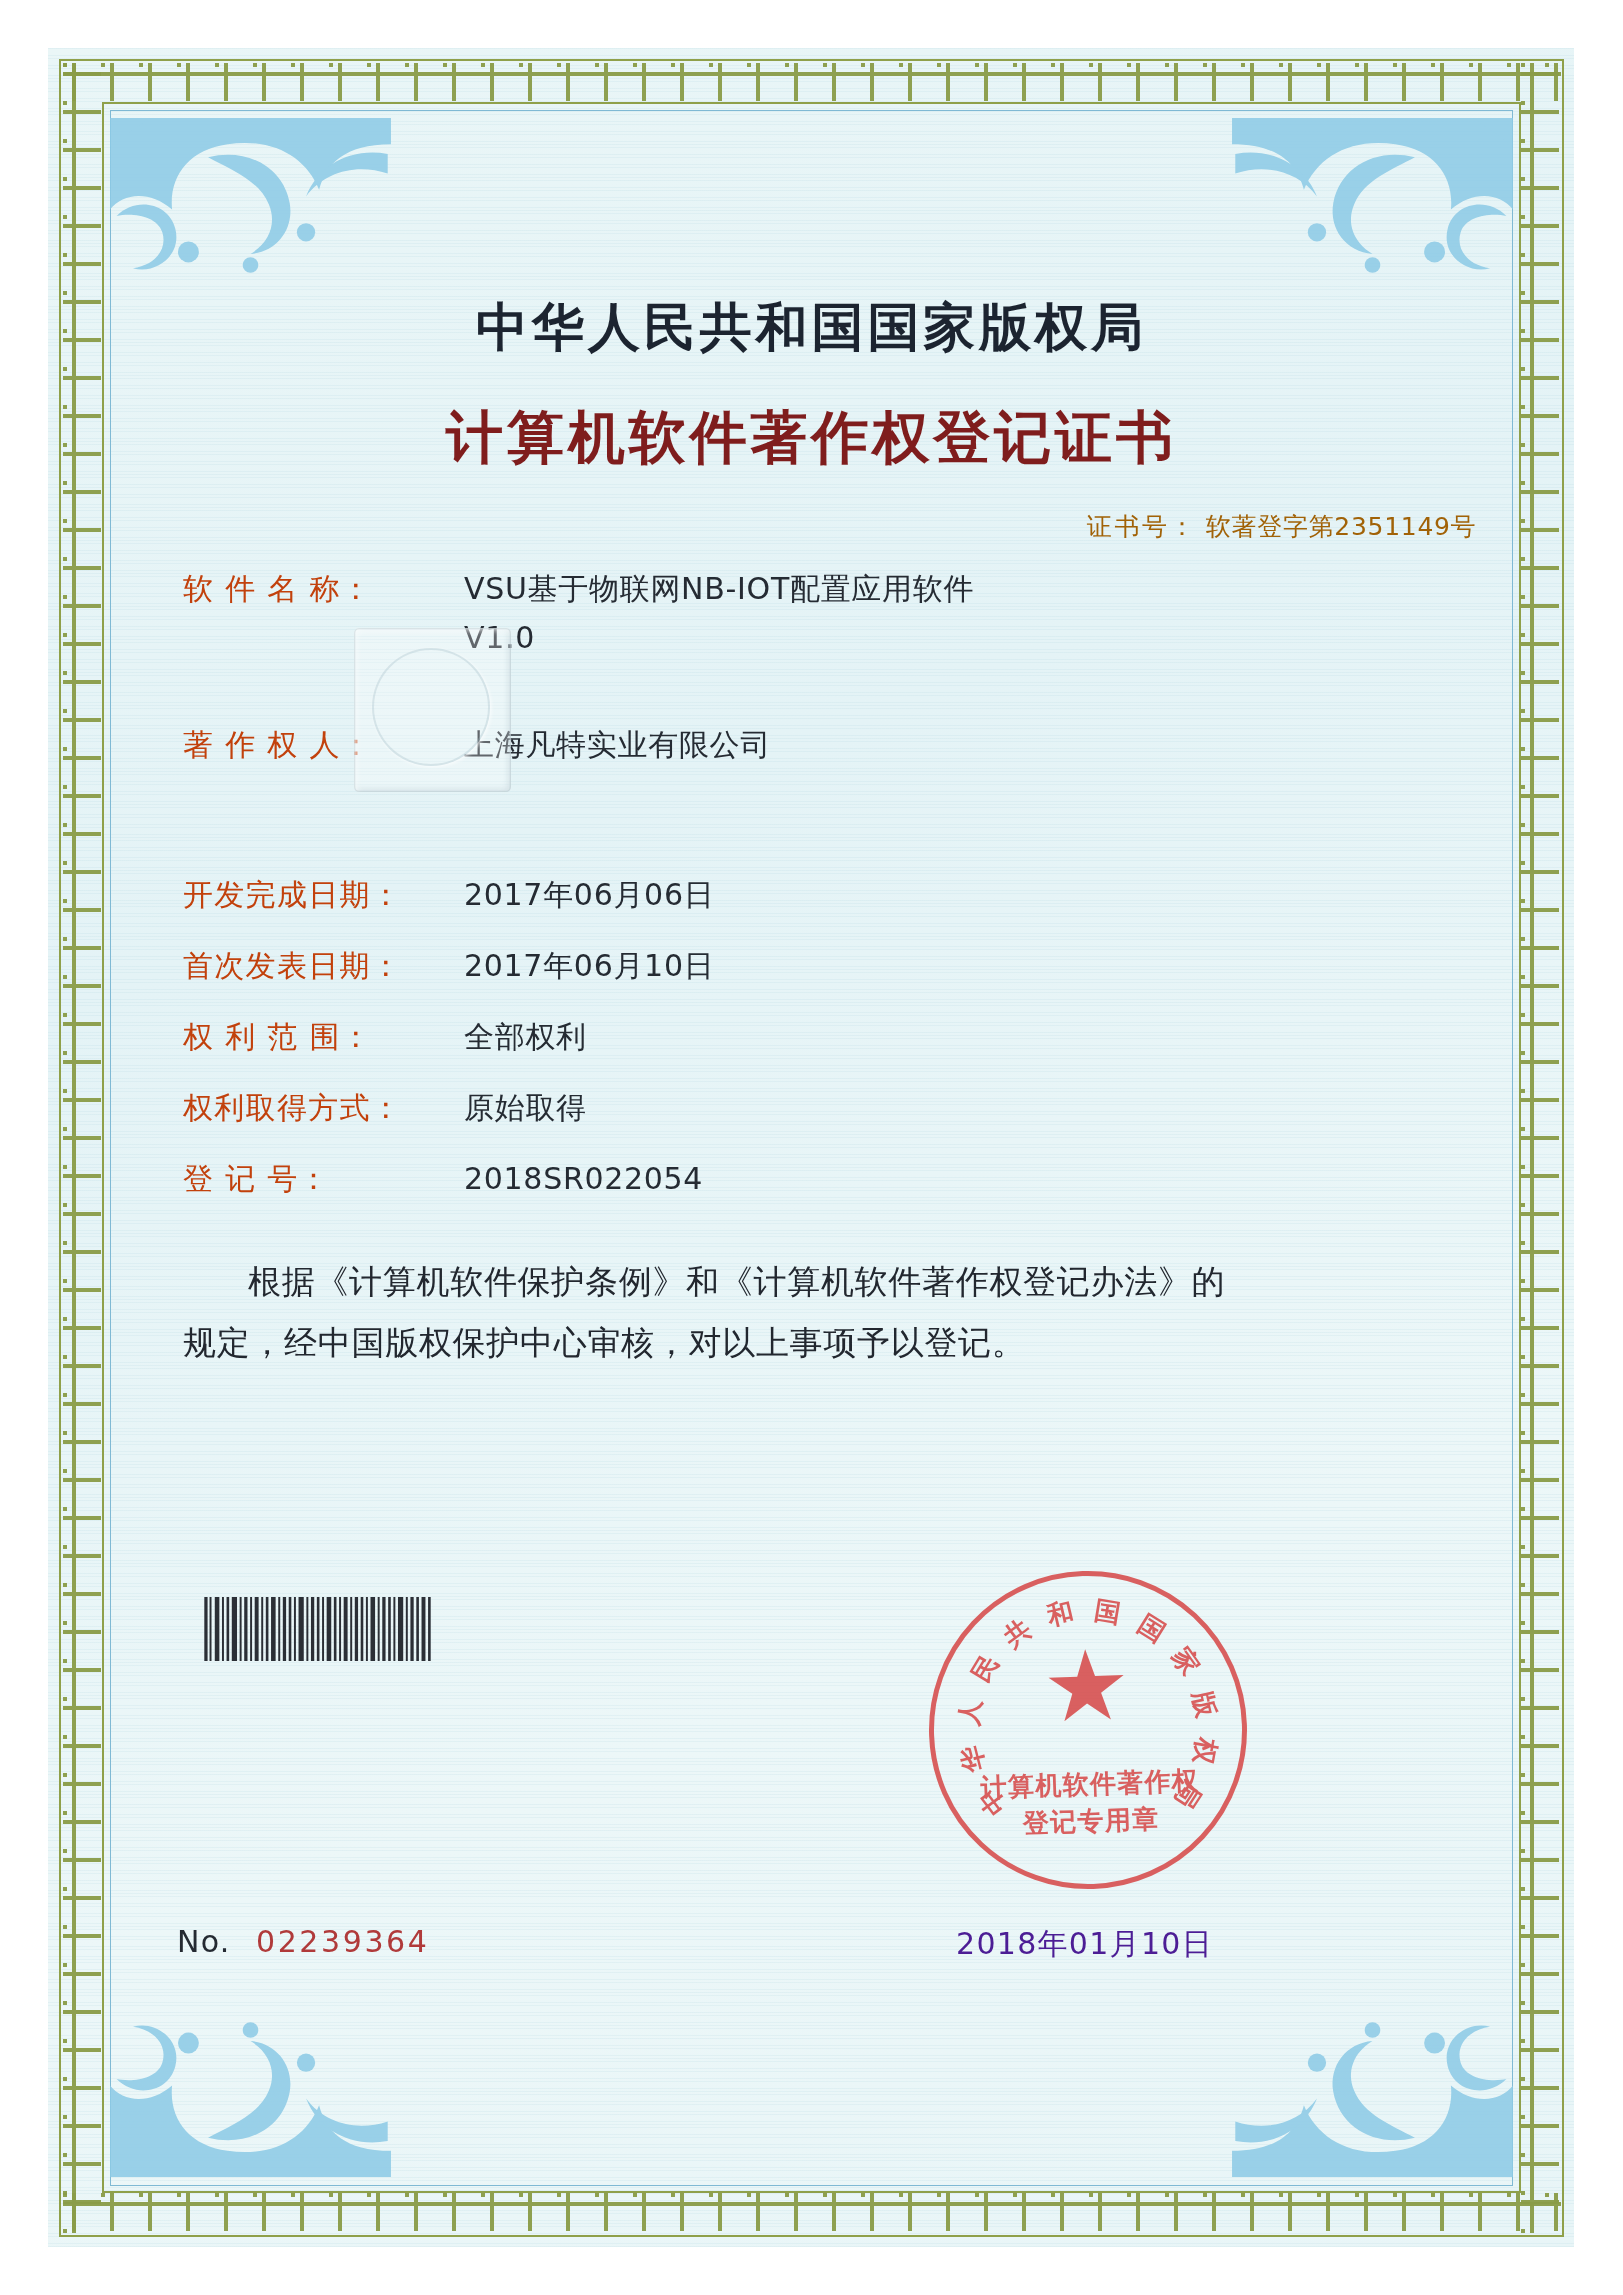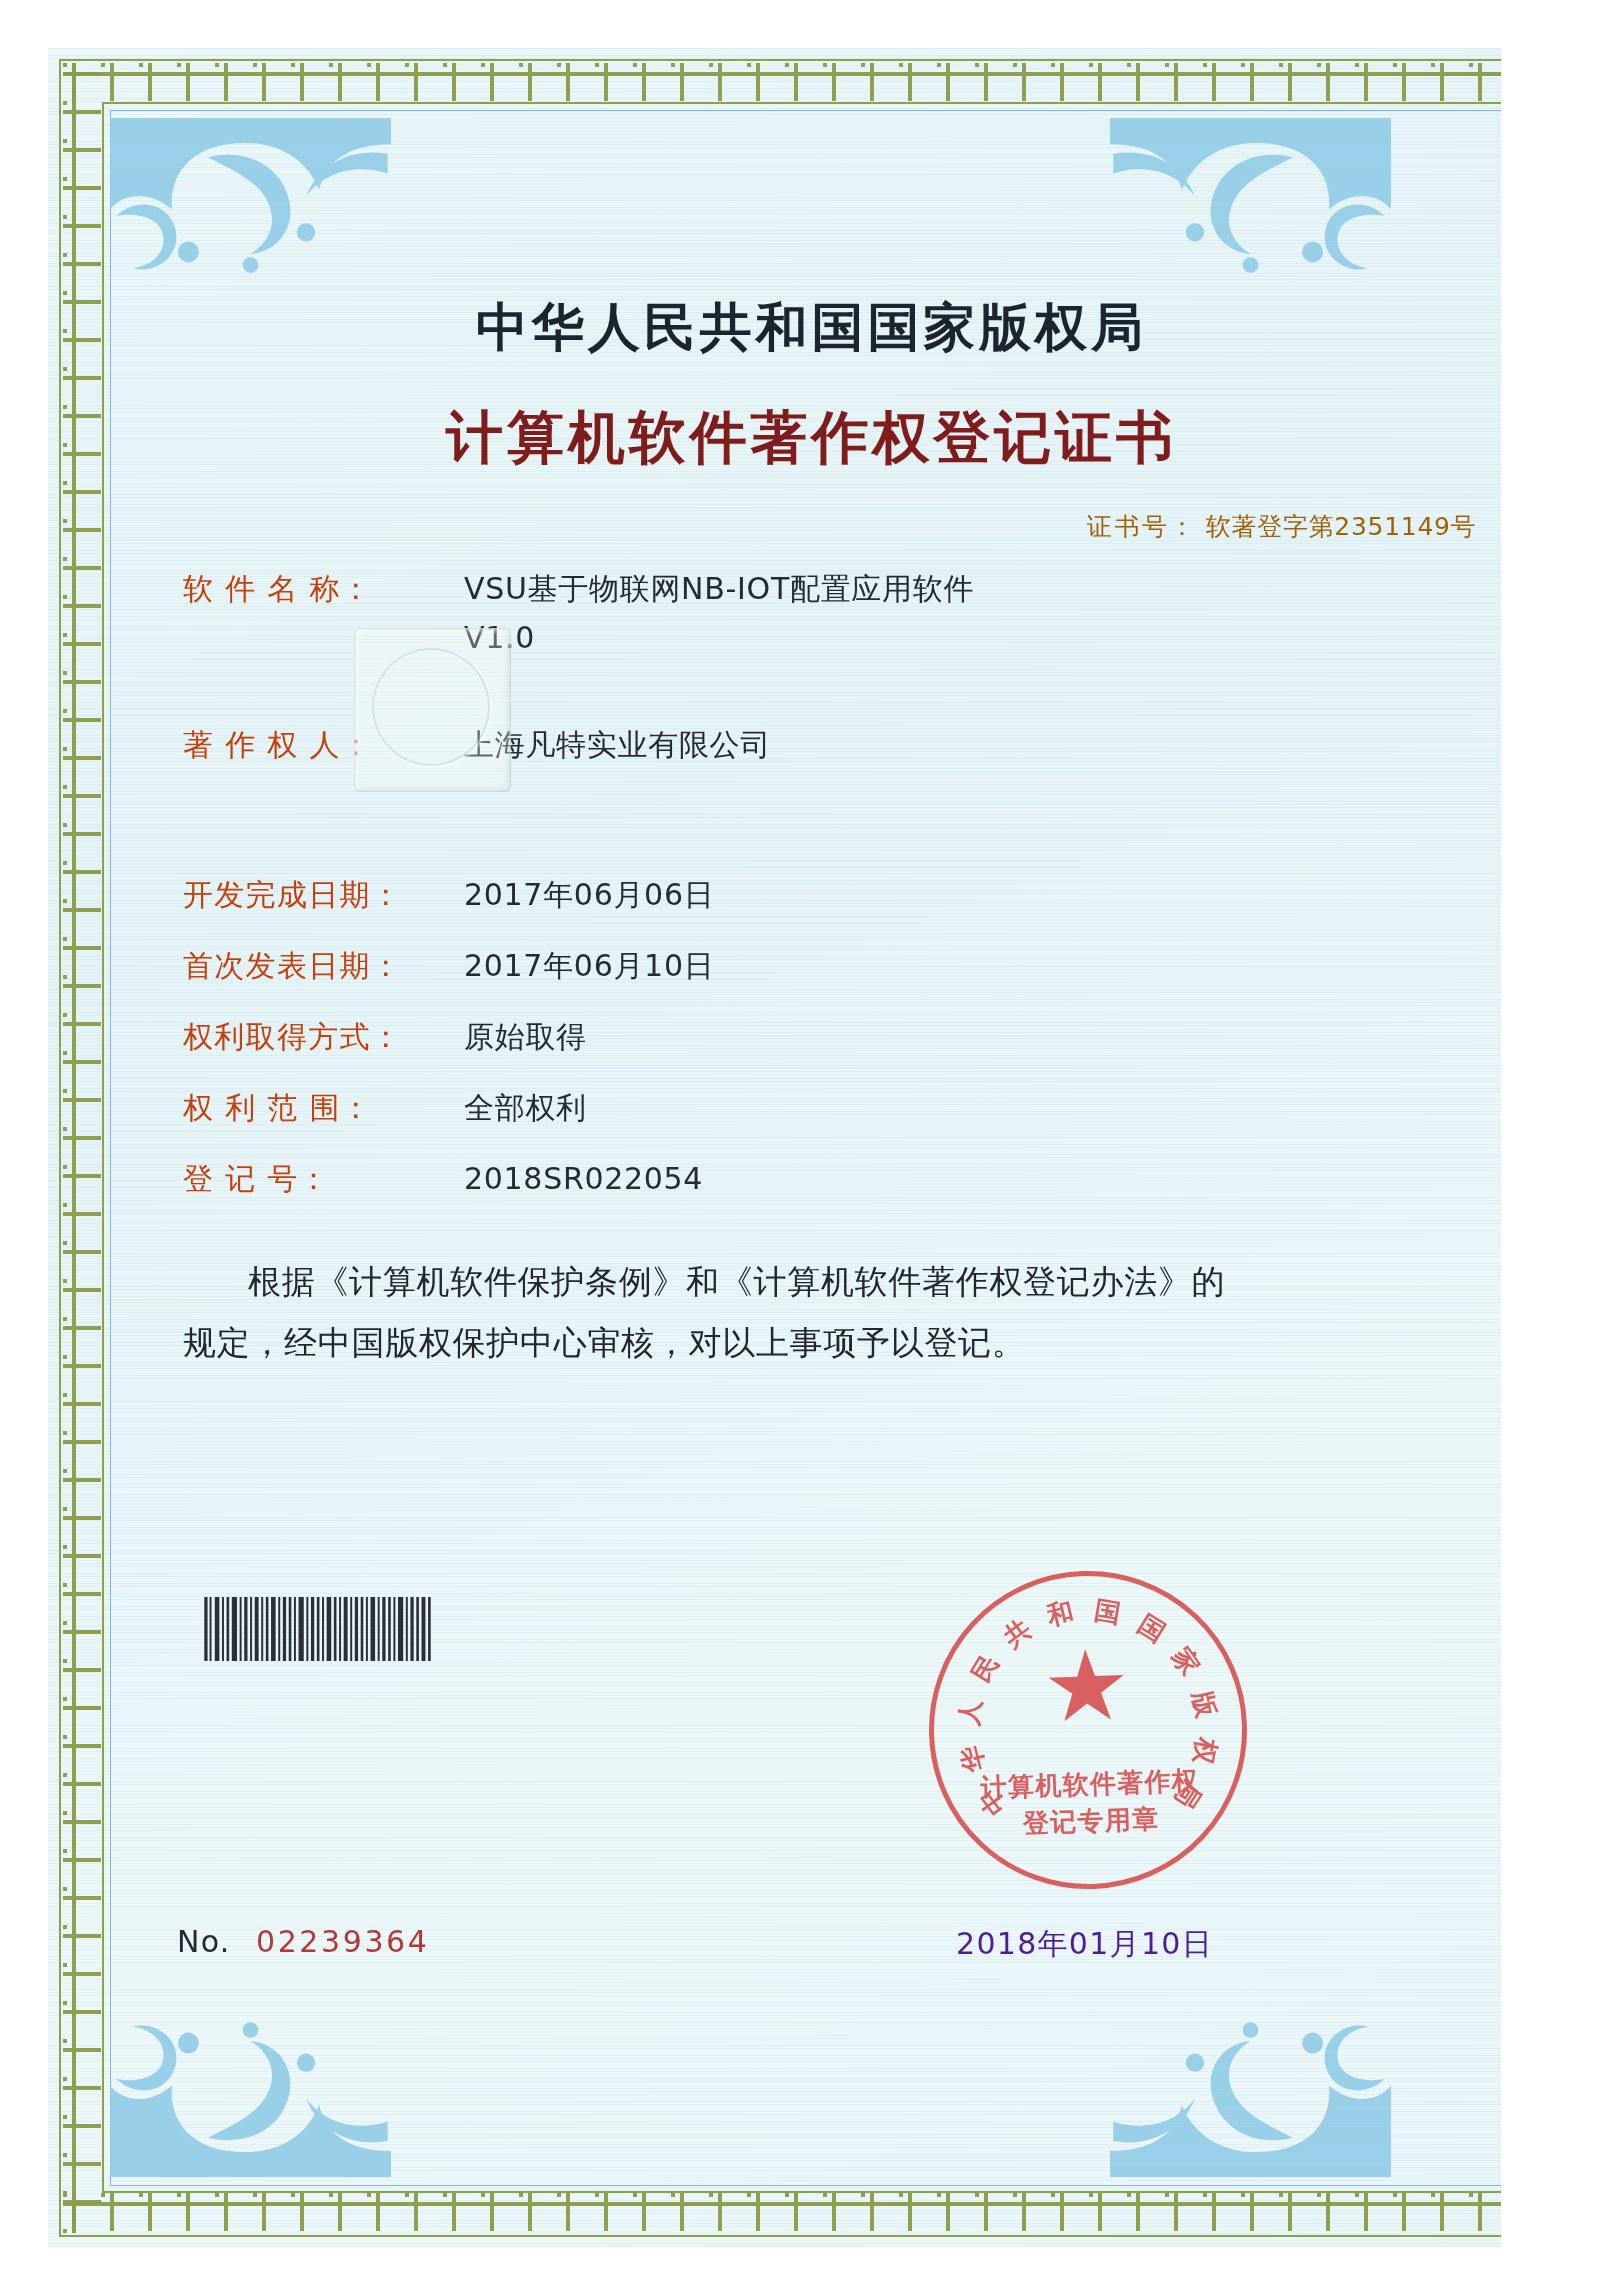--- a/index.html
+++ b/index.html
@@ -5,21 +5,21 @@
   html, body {
     margin: 0;
     padding: 0;
     background: #ffffff;
   }
   body {
     font-family: "Liberation Serif", serif;
   }
   .page {
     position: relative;
-    width: 1501px;
+    width: 1623px;
     height: 2295px;
     background: #ffffff;
     overflow: hidden;
   }
 
   
   .paper {
     position: absolute;
     left: 48px;
     top: 48px;
@@ -533,27 +533,27 @@
         <div class="field-label">开发完成日期：</div>
         <div class="field-value">2017年06月06日</div>
       </div>
 
       <div class="field-row">
         <div class="field-label">首次发表日期：</div>
         <div class="field-value">2017年06月10日</div>
       </div>
 
       <div class="field-row">
+        <div class="field-label">权 利 范 围：</div>
+        <div class="field-value">全部权利</div>
+      </div>
+
+      <div class="field-row">
         <div class="field-label">权利取得方式：</div>
         <div class="field-value">原始取得</div>
-      </div>
-
-      <div class="field-row">
-        <div class="field-label">权 利 范 围：</div>
-        <div class="field-value">全部权利</div>
       </div>
 
       <div class="field-row">
         <div class="field-label">登 记 号：</div>
         <div class="field-value">2018SR022054</div>
       </div>
 
     </div>
 
     <div class="para">

